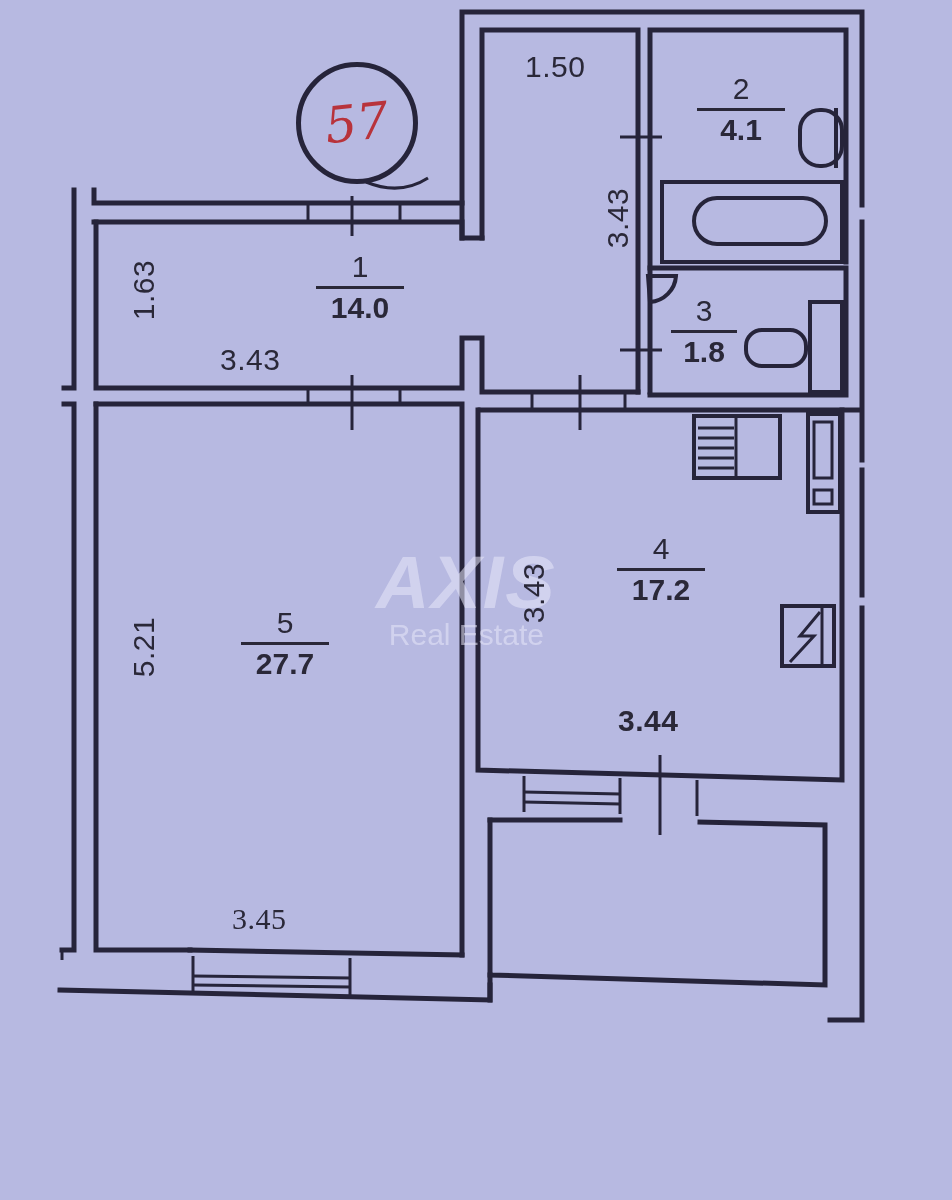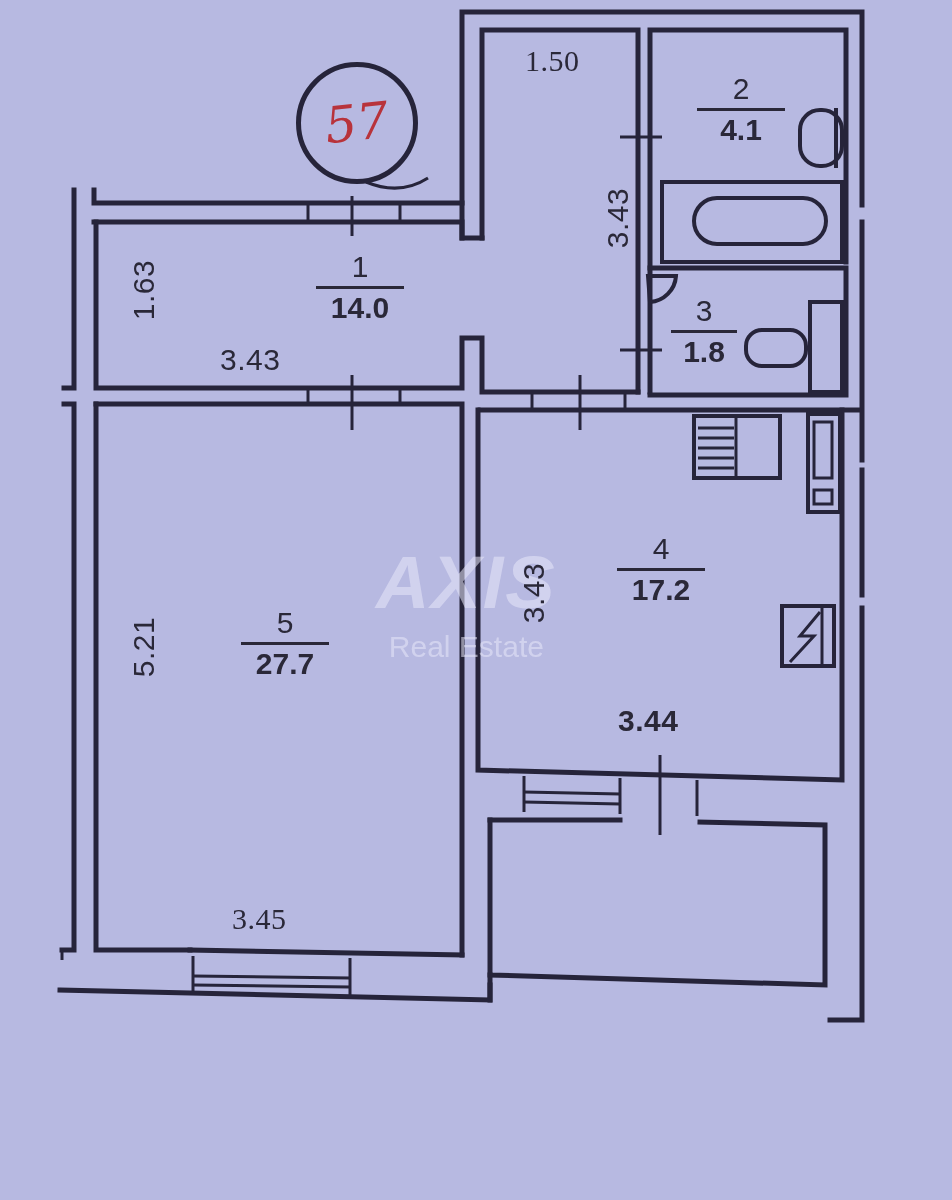--- a/index.html
+++ b/index.html
@@ -20,21 +20,21 @@
   .frac .bar { display: block; height: 3px; background: #2a2838; margin: 0 auto 4px auto; }
   .frac .den { display: block; font-weight: bold; }
   .stamp {
     position: absolute; left: 296px; top: 62px; width: 122px; height: 122px;
     border: 5px solid #26243a; border-radius: 50%; box-sizing: border-box;
     display: flex; align-items: center; justify-content: center;
   }
   .stamp span { color: #b8333b; font-size: 50px; font-style: italic; font-family: "DejaVu Serif", serif; transform: rotate(-6deg); }
   .wm { position: absolute; left: 376px; top: 546px; color: rgba(232,232,250,0.55); text-align: center; }
   .wm .brand { display: block; font-size: 74px; font-weight: bold; letter-spacing: 2px; line-height: 1; font-style: italic; }
-  .wm .sub { display: block; font-size: 30px; line-height: 1; margin-top: 12px; }
+  .wm .sub { display: block; font-size: 30px; line-height: 1; margin-top: 0; }
 </style>
 </head>
 <body>
 
 <svg id="plan" viewBox="0 0 952 1200" xmlns="http://www.w3.org/2000/svg">
 
   <g>
     <polyline class="wall" points="462,238 462,12 862,12 862,205"></polyline>
     <polyline class="wall" points="482,238 482,30 638,30 638,392"></polyline>
     <polyline class="wall" points="650,392 650,30 846,30 846,262"></polyline>
@@ -130,21 +130,21 @@
 
 <div class="stamp">
   <span>57</span>
 </div>
 
 <div class="wm">
   <span class="brand">AXIS</span>
   <span class="sub">Real Estate</span>
 </div>
 
-<div class="lbl" style="left:525px; top:46px;font-family:Liberation Serif, serif;">1.50</div>
+<div class="lbl" style="left:525px; top:52px;">1.50</div>
 <div class="lbl vert" style="left:588px; top:203px;">3.43</div>
 <div class="lbl vert" style="left:114px; top:275px;">1.63</div>
 <div class="lbl" style="left:220px; top:345px;">3.43</div>
 <div class="lbl vert" style="left:114px; top:632px;">5.21</div>
 <div class="lbl" style="left:232px; top:904px;font-family:Liberation Serif, serif;">3.45</div>
 <div class="lbl vert" style="left:504px; top:578px;">3.43</div>
 <div class="lbl" style="left:618px; top:706px;font-weight:bold;">3.44</div>
 
 <div class="frac" style="left:314px; top:252px; width:92px;">
   <span class="num">1</span>

